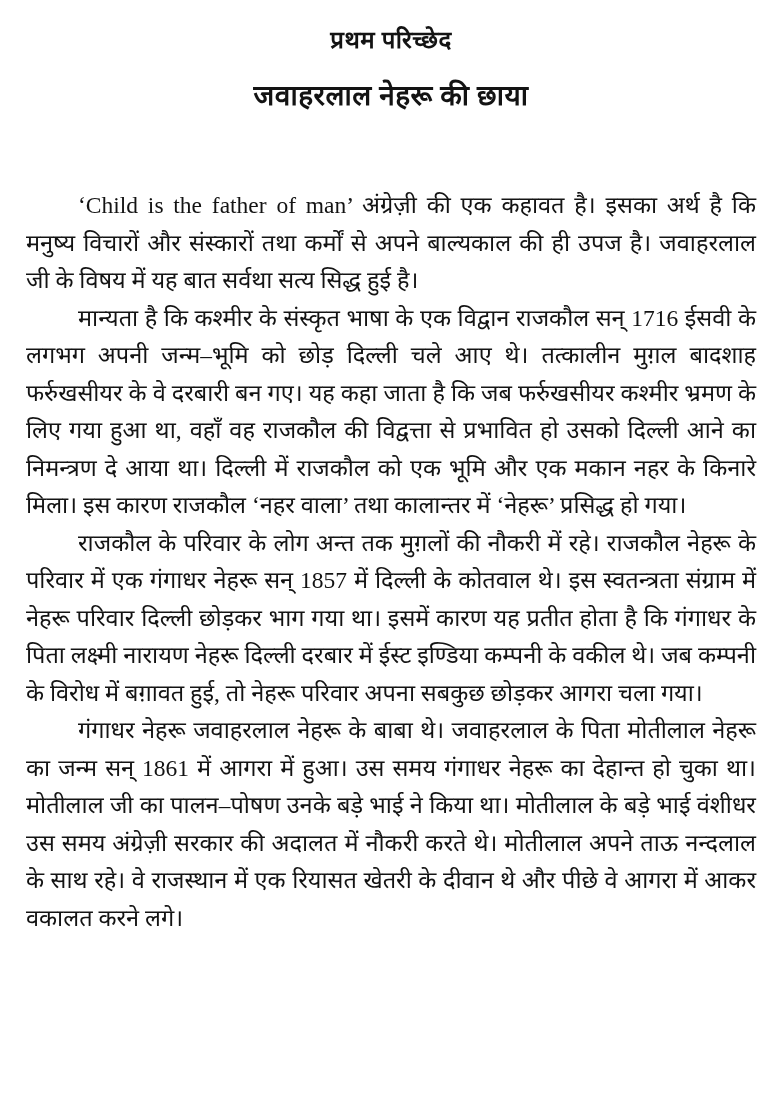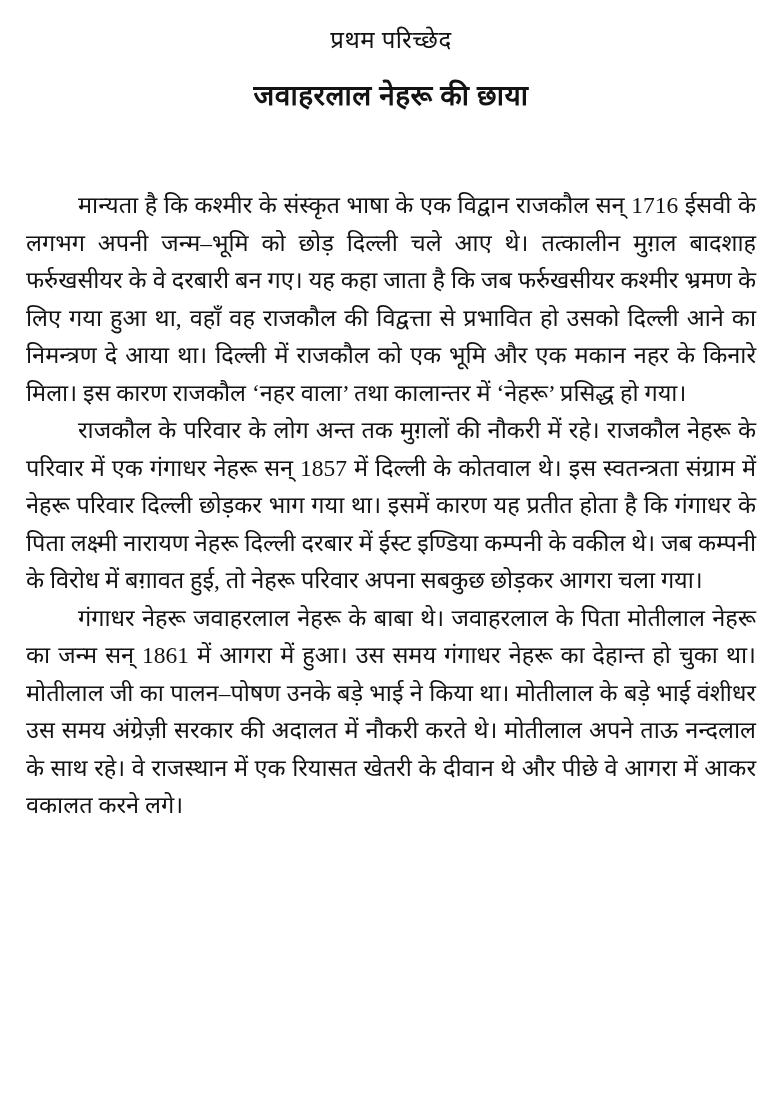--- a/index.html
+++ b/index.html
@@ -18,21 +18,21 @@
   .page {
     box-sizing: border-box;
     width: 780px;
     height: 1108px;
     padding: 16px 24px 10px 26px;
     background: #ffffff;
   }
   .chapter-label {
     text-align: center;
     font-size: 24px;
-    font-weight: 400;
+    font-weight: 700;
     letter-spacing: 0.5px;
     margin-top: 6px;
   }
   .page-title {
     text-align: center;
     font-size: 28px;
     font-weight: 700;
     margin: 20px 0 0 0;
     letter-spacing: 0.5px;
   }
@@ -51,17 +51,18 @@
 </style>
 </head>
 <body>
 
 <div class="page">
   <div class="chapter-label">प्रथम परिच्छेद</div>
 
   <h1 class="page-title">जवाहरलाल नेहरू की छाया</h1>
 
   <div class="body-text">
+    <p>‘Child is the father of man’ अंग्रेज़ी की एक कहावत है। इसका अर्थ है कि मनुष्य विचारों और संस्कारों तथा कर्मों से अपने बाल्यकाल की ही उपज है। जवाहरलाल जी के विषय में यह बात सर्वथा सत्य सिद्ध हुई है।</p>
     <p>मान्यता है कि कश्मीर के संस्कृत भाषा के एक विद्वान राजकौल सन् 1716 ईसवी के लगभग अपनी जन्म–भूमि को छोड़ दिल्ली चले आए थे। तत्कालीन मुग़ल बादशाह फर्रुखसीयर के वे दरबारी बन गए। यह कहा जाता है कि जब फर्रुखसीयर कश्मीर भ्रमण के लिए गया हुआ था, वहाँ वह राजकौल की विद्वत्ता से प्रभावित हो उसको दिल्ली आने का निमन्त्रण दे आया था। दिल्ली में राजकौल को एक भूमि और एक मकान नहर के किनारे मिला। इस कारण राजकौल ‘नहर वाला’ तथा कालान्तर में ‘नेहरू’ प्रसिद्ध हो गया।</p>
     <p>राजकौल के परिवार के लोग अन्त तक मुग़लों की नौकरी में रहे। राजकौल नेहरू के परिवार में एक गंगाधर नेहरू सन् 1857 में दिल्ली के कोतवाल थे। इस स्वतन्त्रता संग्राम में नेहरू परिवार दिल्ली छोड़कर भाग गया था। इसमें कारण यह प्रतीत होता है कि गंगाधर के पिता लक्ष्मी नारायण नेहरू दिल्ली दरबार में ईस्ट इण्डिया कम्पनी के वकील थे। जब कम्पनी के विरोध में बग़ावत हुई, तो नेहरू परिवार अपना सबकुछ छोड़कर आगरा चला गया।</p>
     <p>गंगाधर नेहरू जवाहरलाल नेहरू के बाबा थे। जवाहरलाल के पिता मोतीलाल नेहरू का जन्म सन् 1861 में आगरा में हुआ। उस समय गंगाधर नेहरू का देहान्त हो चुका था। मोतीलाल जी का पालन–पोषण उनके बड़े भाई ने किया था। मोतीलाल के बड़े भाई वंशीधर उस समय अंग्रेज़ी सरकार की अदालत में नौकरी करते थे। मोतीलाल अपने ताऊ नन्दलाल के साथ रहे। वे राजस्थान में एक रियासत खेतरी के दीवान थे और पीछे वे आगरा में आकर वकालत करने लगे।</p>
   </div>
 </div>
 
 </body></html>

